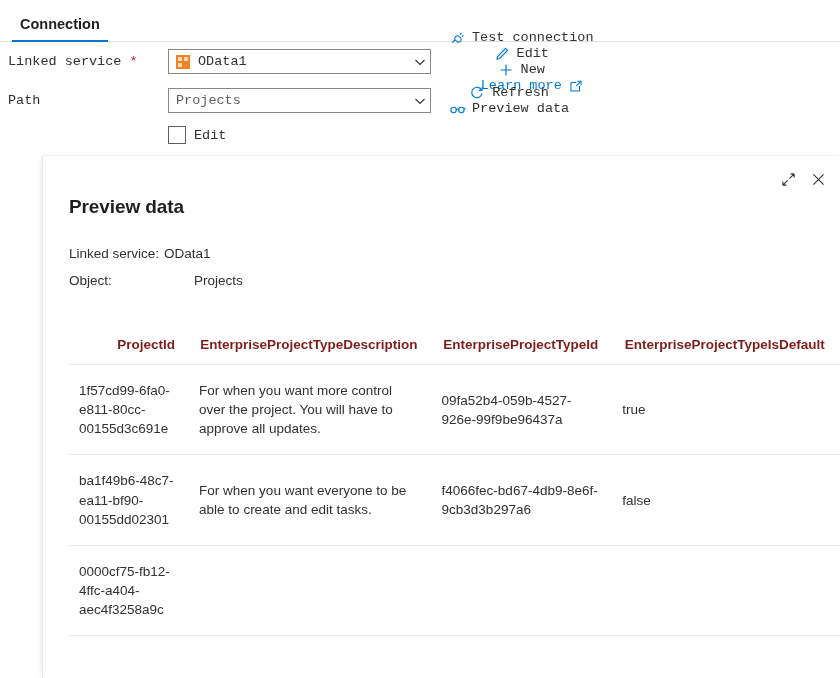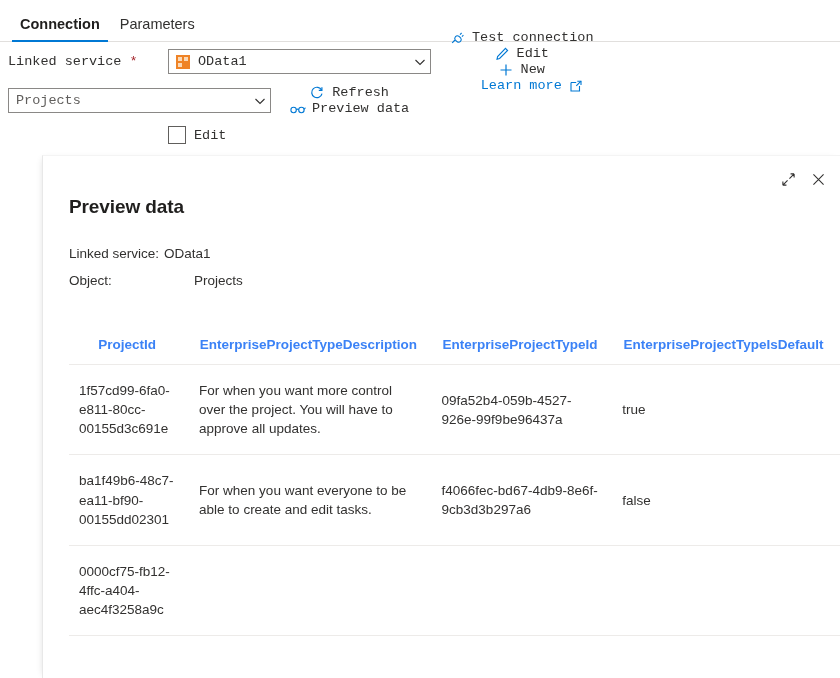--- a/index.html
+++ b/index.html
@@ -228,22 +228,22 @@
     overflow: hidden;
   }
   table.preview {
     border-collapse: collapse;
     table-layout: fixed;
     width: 1010px;
   }
   table.preview th {
     font-size: 13.5px;
     font-weight: bold;
-    color: #3b82f6;
-    text-align: center;
+    color: #7f1d1d;
+    text-align: right;
     padding: 6px 14px 12px 10px;
     border-bottom: 1px solid #edebe9;
     vertical-align: bottom;
     white-space: nowrap;
   }
   table.preview td {
     font-size: 13.5px;
     color: #323130;
     padding: 16px 14px 16px 10px;
     border-bottom: 1px solid #edebe9;
@@ -259,23 +259,20 @@
   .cell-wrap { white-space: normal; }
 </style>
 </head>
 <body>
 
 <div class="tabstrip">
   <div class="tabs">
     <div class="tab active">
       <span>Connection</span>
     </div>
-    <div class="tab">
-      <span>Parameters</span>
-    </div>
   </div>
 </div>
 
 <div class="form">
 
   <div class="row">
     <div class="lbl">
       <span>Linked service</span>
       <span class="req">*</span>
     </div>
@@ -328,20 +325,21 @@
             <path d="M3 4.5 H8.2 M3 4.5 V13 H11.5 V8" fill="none" stroke="#0078d4" stroke-width="1.1"></path>
             <path d="M9.3 3.2 H13 V6.9" fill="none" stroke="#0078d4" stroke-width="1.1"></path>
             <path d="M13 3.2 L8.3 7.9" stroke="#0078d4" stroke-width="1.1"></path>
           </svg>
         </span>
       </div>
     </div>
   </div>
 
   <div class="row">
+    <div class="lbl">Path</div>
 
     <div class="combo">
       <span class="val">Projects</span>
       <span class="chev">
         <svg viewBox="0 0 12 12" width="12" height="12">
             <path d="M1.5 4 L6 8.5 L10.5 4" fill="none" stroke="#323130" stroke-width="1.1"></path>
           </svg>
       </span>
     </div>
 

